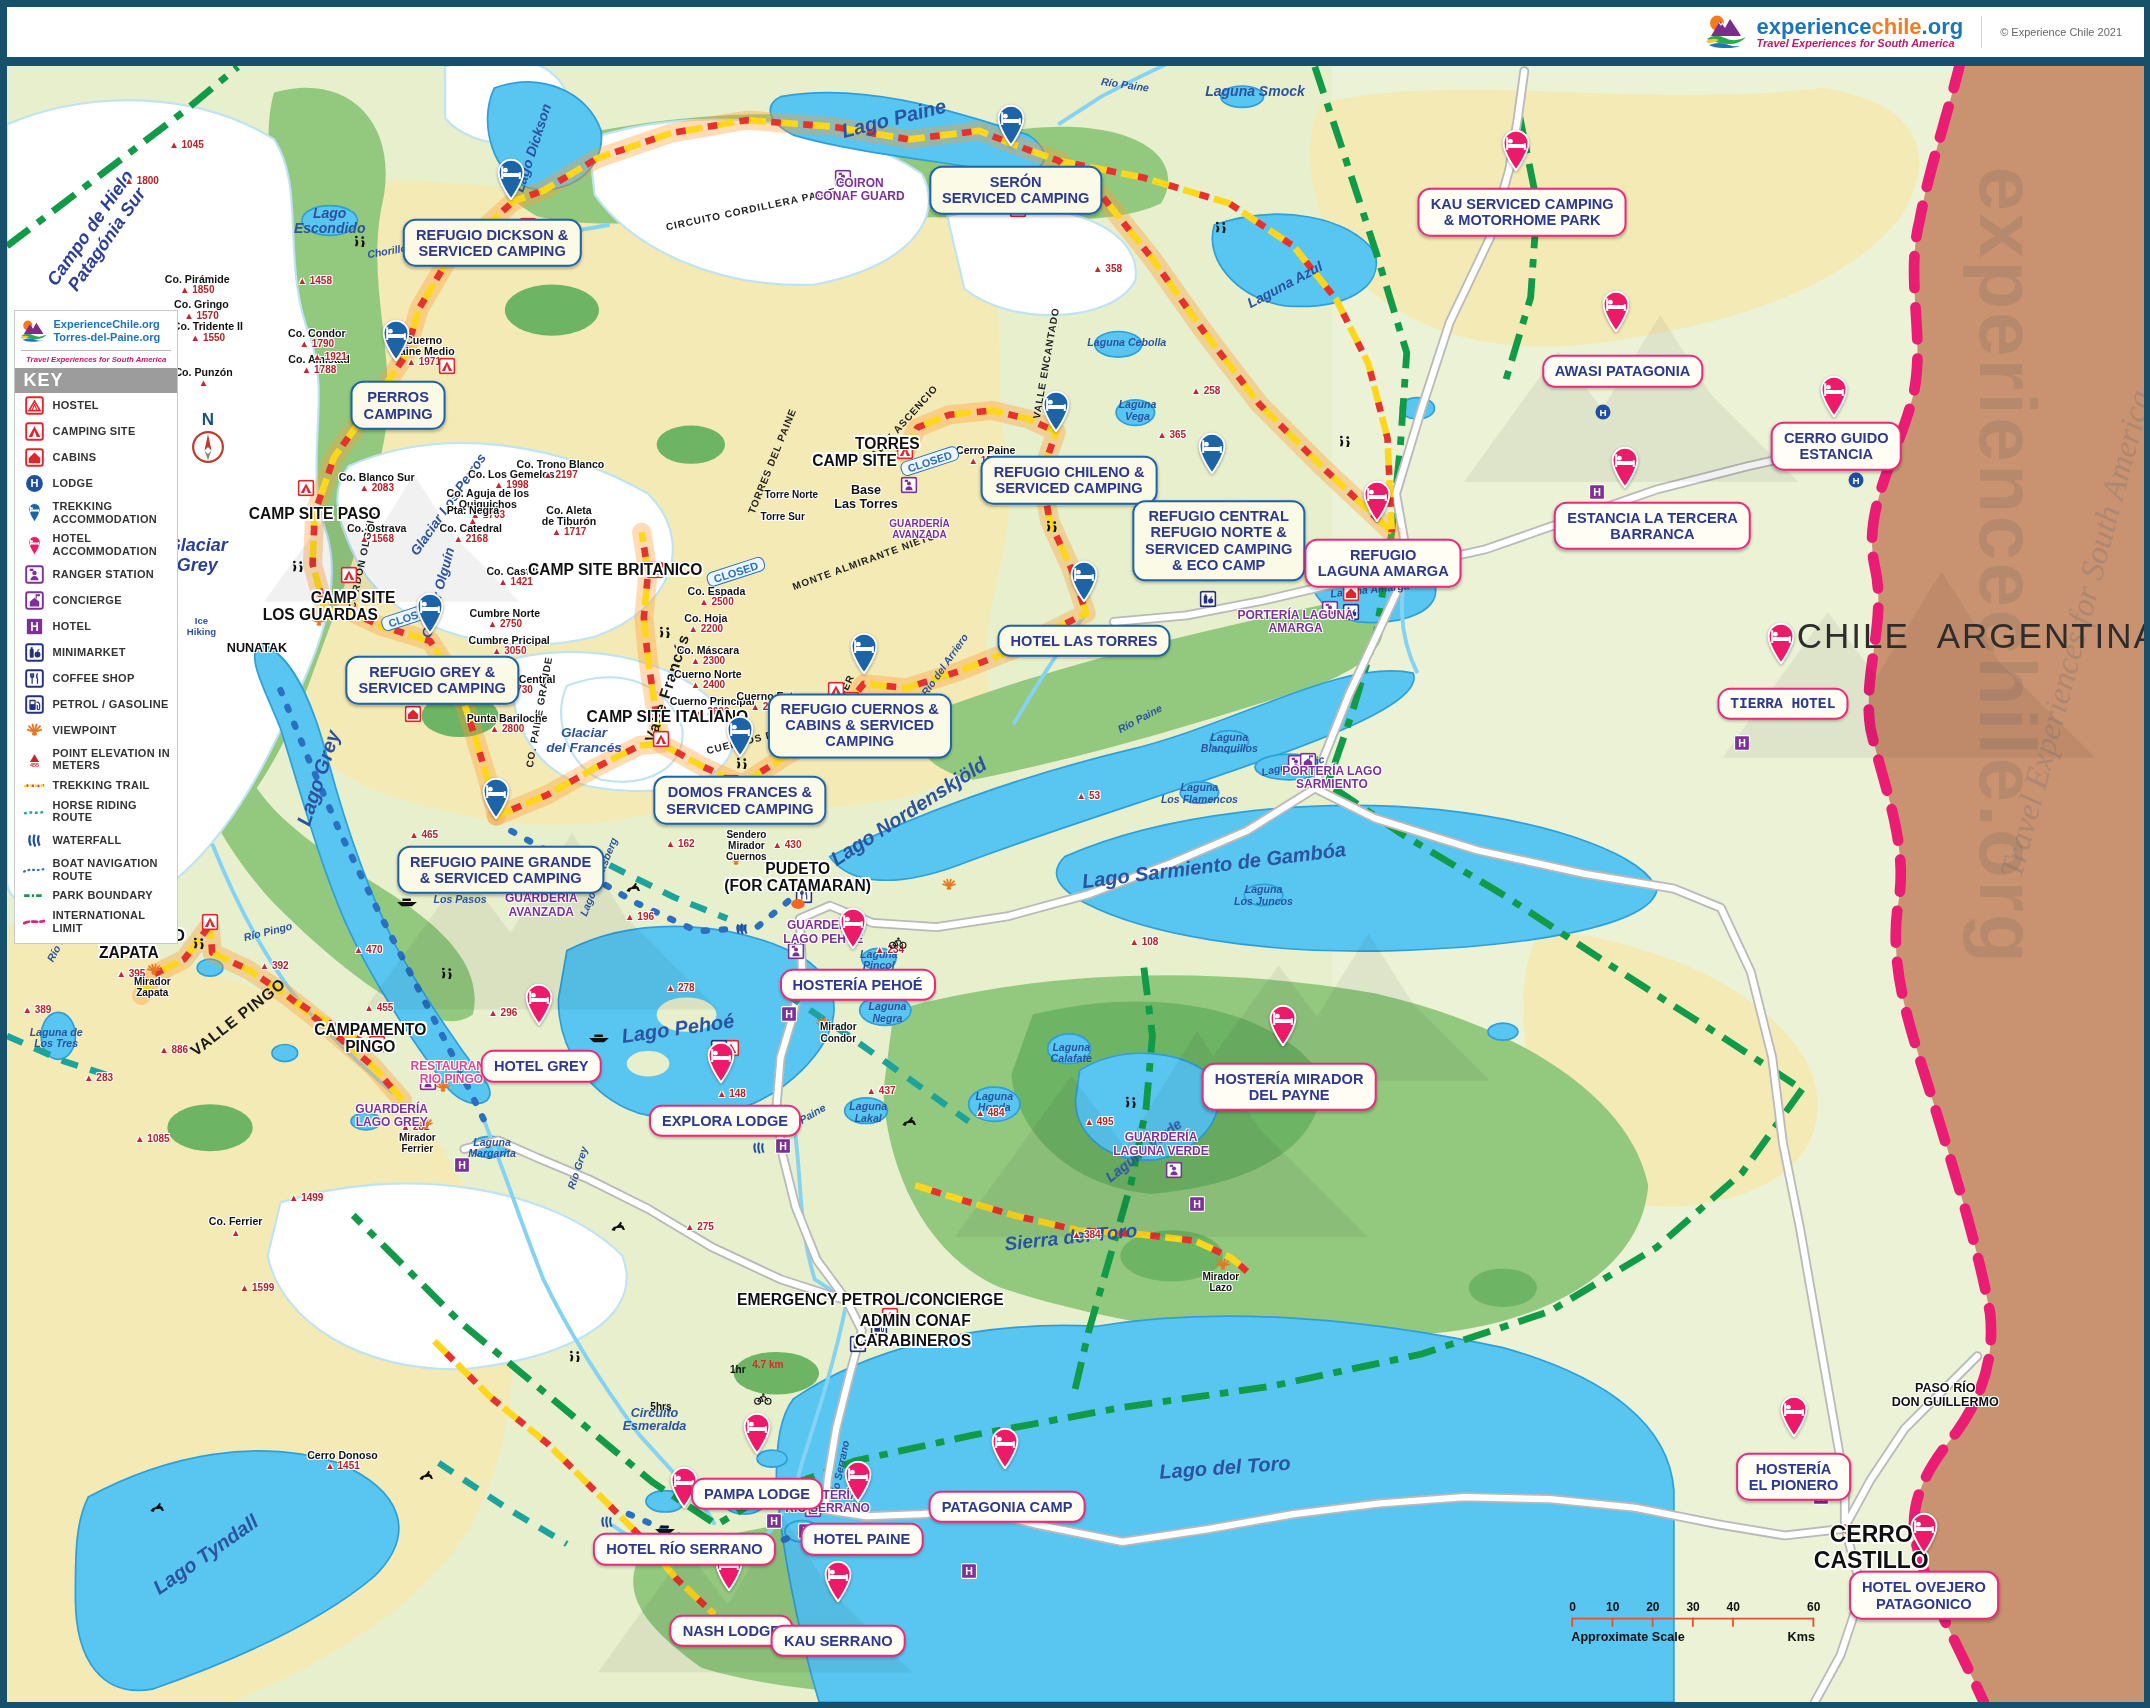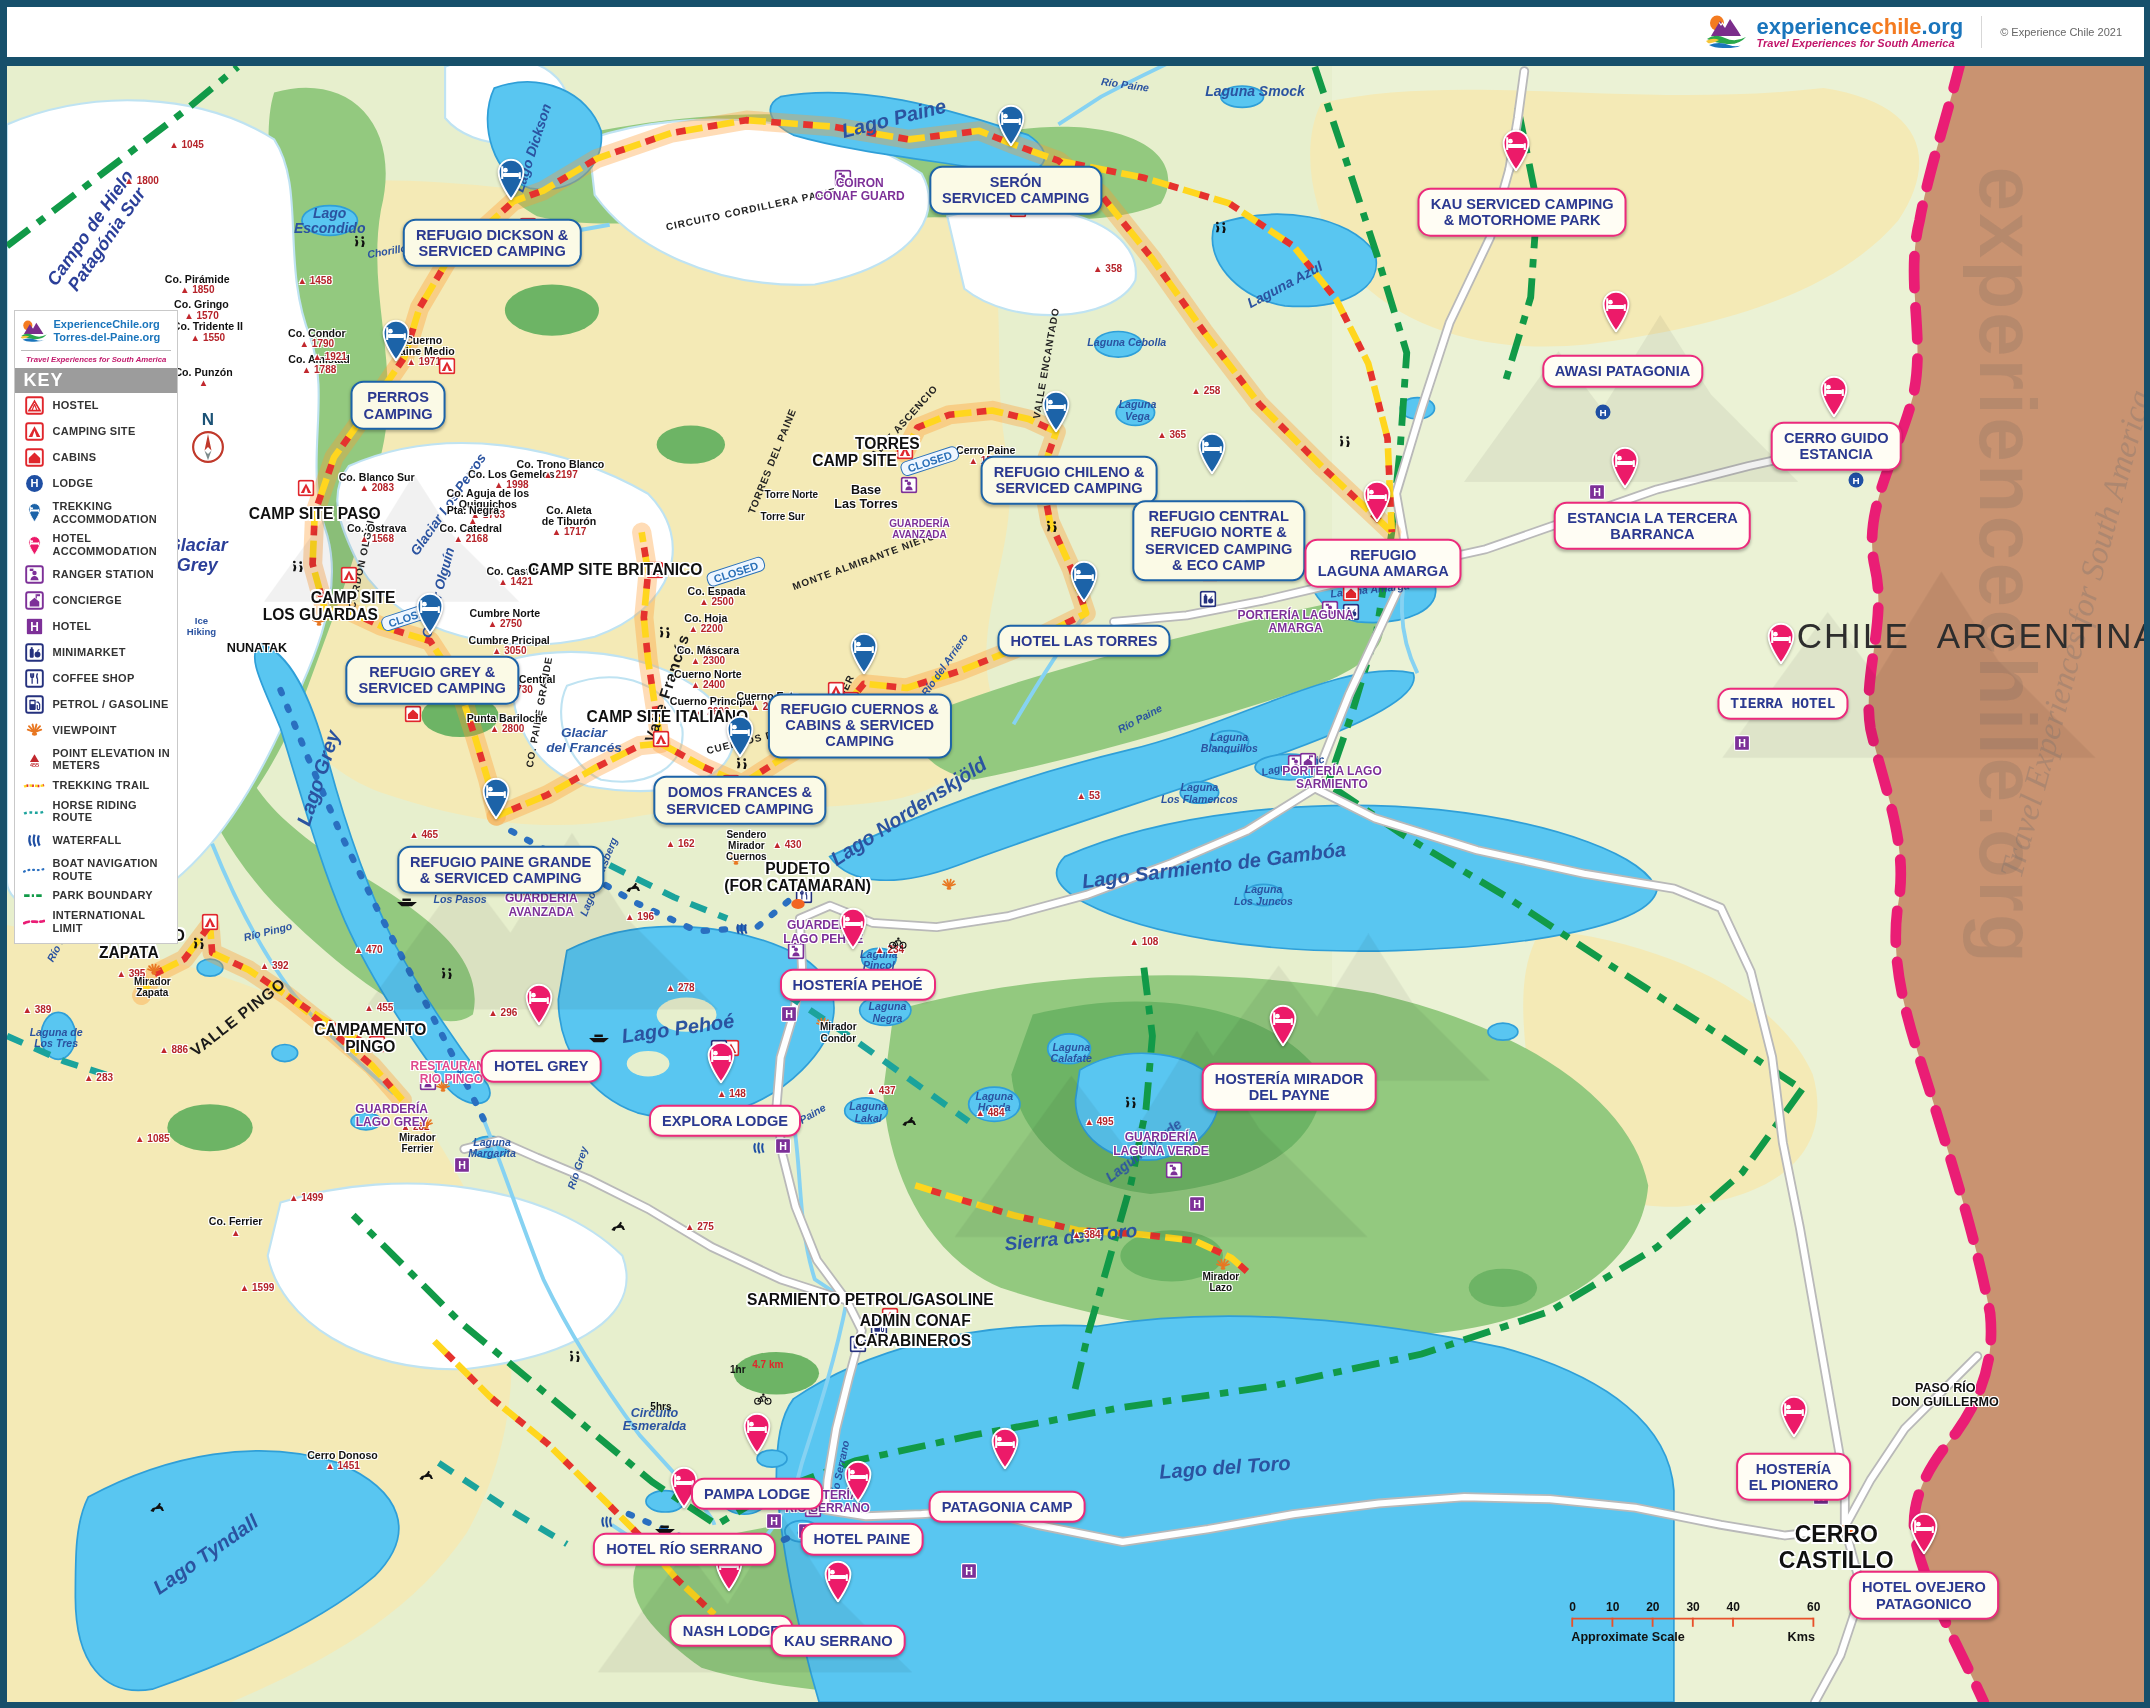--- a/index.html
+++ b/index.html
@@ -55,21 +55,21 @@
   .water-label.lg { font-size:20px; } .water-label.md { font-size:14px; } .water-label.sm { font-size:10.6px; }
   .terr { z-index:3; line-height:1.1; }
   .terr.glacier-big { font-size:18px; font-style:italic; font-weight:700; color:#2b3f99; }
   .terr.glacier { font-size:13.6px; font-style:italic; font-weight:700; color:#2b53a0; }
   .terr.valley { font-size:10px; font-weight:700; color:#222; letter-spacing:1px; }
   .terr.valley-lg { font-size:15.6px; font-weight:700; color:#1a1a1a; letter-spacing:1px; }
   .terr.sierra { font-size:19px; font-style:italic; font-weight:700; color:#2b53a0; }
   .terr.circuito { font-size:12.6px; font-style:italic; font-weight:700; color:#2b53a0; }
   .terr.ice { font-size:9.6px; font-weight:700; color:#2b53a0; }
   .place { z-index:5; line-height:1.12; }
-  .place.big-camp { font-size:23px; font-weight:800; color:#101010; text-shadow:-1.5px -1.5px 0 #fff,1.5px -1.5px 0 #fff,-1.5px 1.5px 0 #fff,1.5px 1.5px 0 #fff; }
+  .place.big-camp { font-size:23px; font-weight:800; color:#101010; text-shadow:-1.5px -1.5px 0 #fff,1.5px -1.5px 0 #fff,-1.5px 1.5px 0 #fff,1.5px 1.5px 0 #fff;margin-left:35px; }
   .place.camp-sm { font-size:12.6px; font-weight:800; color:#101010; text-shadow:-1px -1px 0 #fff,1px -1px 0 #fff,-1px 1px 0 #fff,1px 1px 0 #fff; }
   .place.country { font-size:35px; font-weight:400; color:#2d2d2d; letter-spacing:2px; }
   .place.mirador { font-size:10px; font-weight:700; color:#111; text-shadow:-1px -1px 0 #fff,1px -1px 0 #fff,-1px 1px 0 #fff,1px 1px 0 #fff; }
   .place.small { font-size:10px; font-weight:700; color:#111; }
   .place.red-small { font-size:10px; font-weight:700; color:#e0262c; }
   .mtn { z-index:3; line-height:1.05; }
   .mtn .mname { font-size:10.6px; font-weight:700; color:#111; text-shadow:-1px -1px 0 #fff,1px -1px 0 #fff,-1px 1px 0 #fff,1px 1px 0 #fff; display:block; }
   .mtn .melev, .peak { font-size:10px; font-weight:700; color:#b5232a; text-shadow:-1px -1px 0 #fff,1px -1px 0 #fff,-1px 1px 0 #fff,1px 1px 0 #fff; }
   .peak { z-index:3; }
   .tri { color:#c1272d; font-size:9.6px; font-style:normal; }
@@ -862,21 +862,21 @@
         <div class="abs camp-label" style="left: 16.2%; top: 35.4%;">CAMP SITE
 LOS GUARDAS<span class="closed">CLOSED</span></div>
         <div class="abs camp-label" style="left: 30%; top: 33.3%;">CAMP SITE BRITANICO<span class="closed">CLOSED</span></div>
         <div class="abs camp-label" style="left: 30.9%; top: 41.9%;">CAMP SITE ITALIANO</div>
         <div class="abs camp-label" style="left: 5.7%; top: 55.3%;">CAMPAMENTO
 ZAPATA</div>
         <div class="abs camp-label" style="left: 17%; top: 60.8%;">CAMPAMENTO
 PINGO</div>
         <div class="abs camp-label" style="left: 37%; top: 51.3%;">PUDETO
 (FOR CATAMARAN)</div>
-        <div class="abs camp-label" style="left: 40.4%; top: 76.3%;">SARMIENTO PETROL/GASOLINE</div>
+        <div class="abs camp-label" style="left: 40.4%; top: 76.3%;">EMERGENCY PETROL/CONCIERGE</div>
         <div class="abs camp-label" style="left: 42.5%; top: 77.5%;">ADMIN CONAF</div>
         <div class="abs camp-label" style="left: 42.4%; top: 78.7%;">CARABINEROS</div>
         <div class="abs guard-label" style="left: 39.9%; top: 10.8%;">COIRON
 CONAF GUARD</div>
         <div class="abs guard-label sm" style="left: 42.7%; top: 30.8%;">GUARDERÍA
 AVANZADA</div>
         <div class="abs guard-label" style="left: 25%; top: 53%;">GUARDERÍA
 AVANZADA</div>
         <div class="abs guard-label" style="left: 38.2%; top: 54.6%;">GUARDERÍA
 LAGO PEHOÉ</div>

